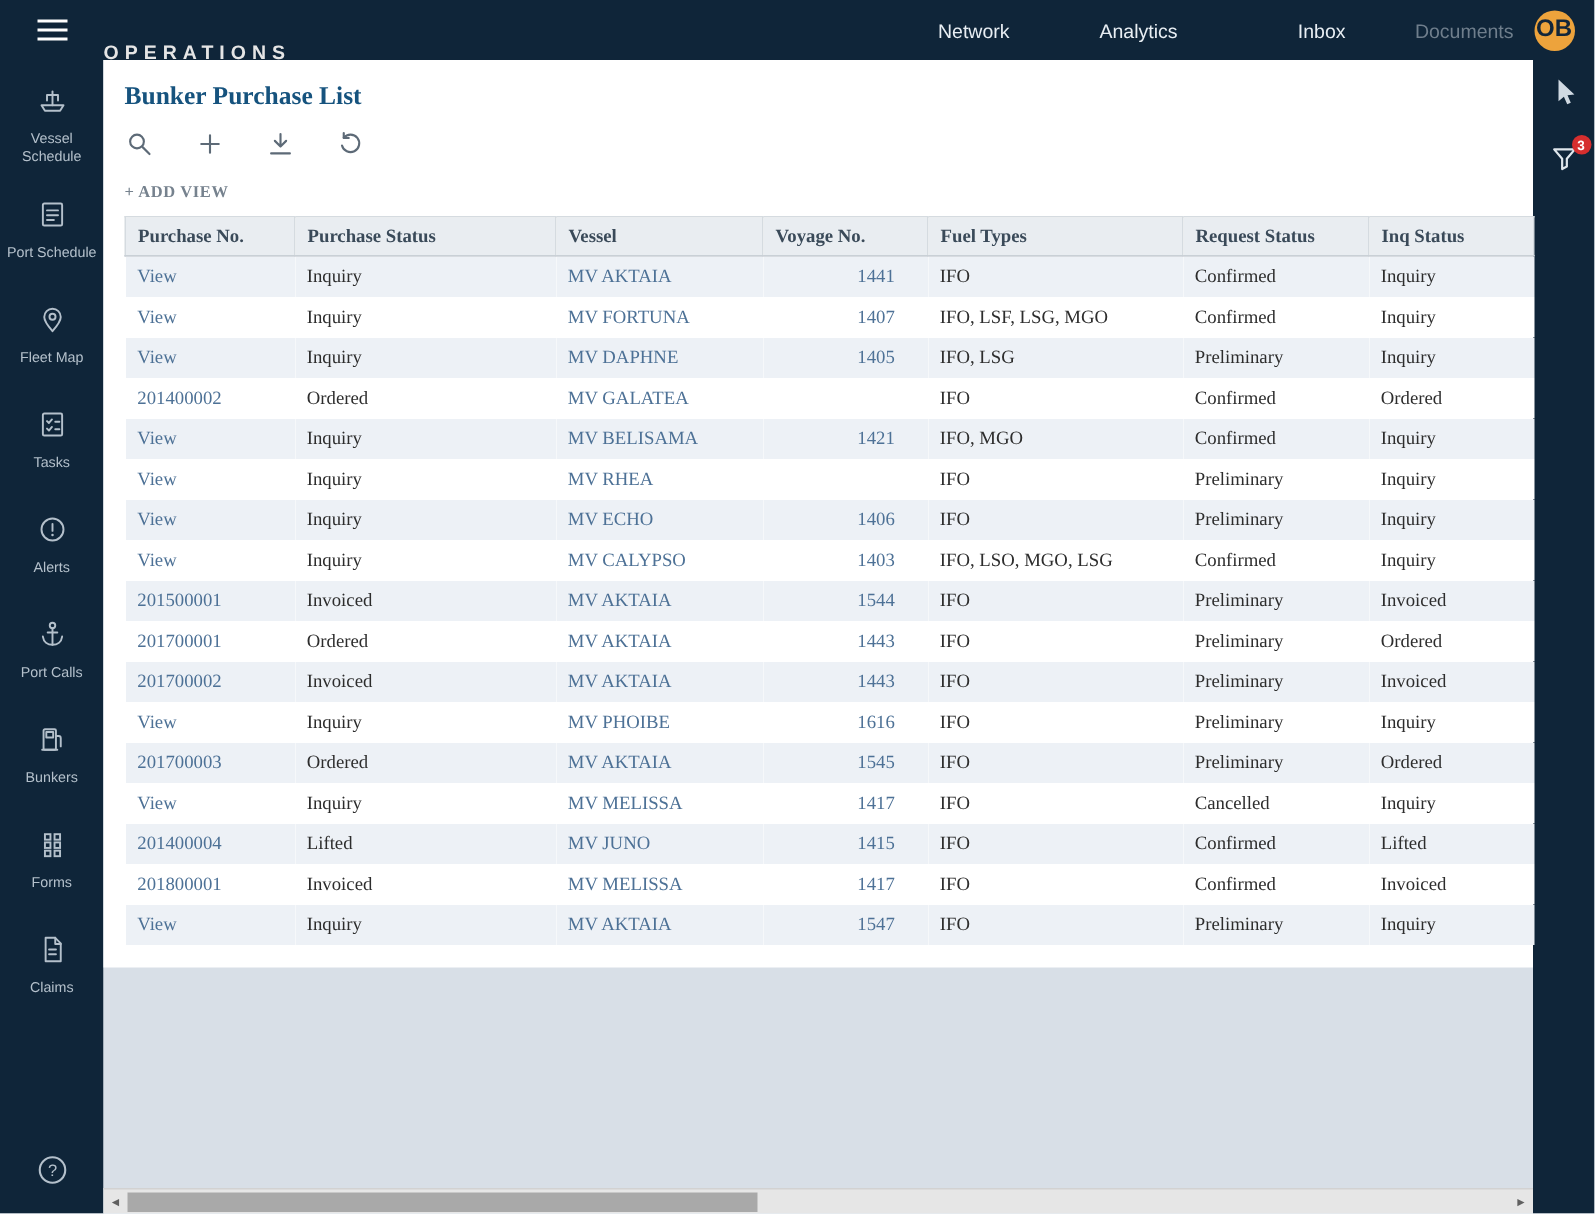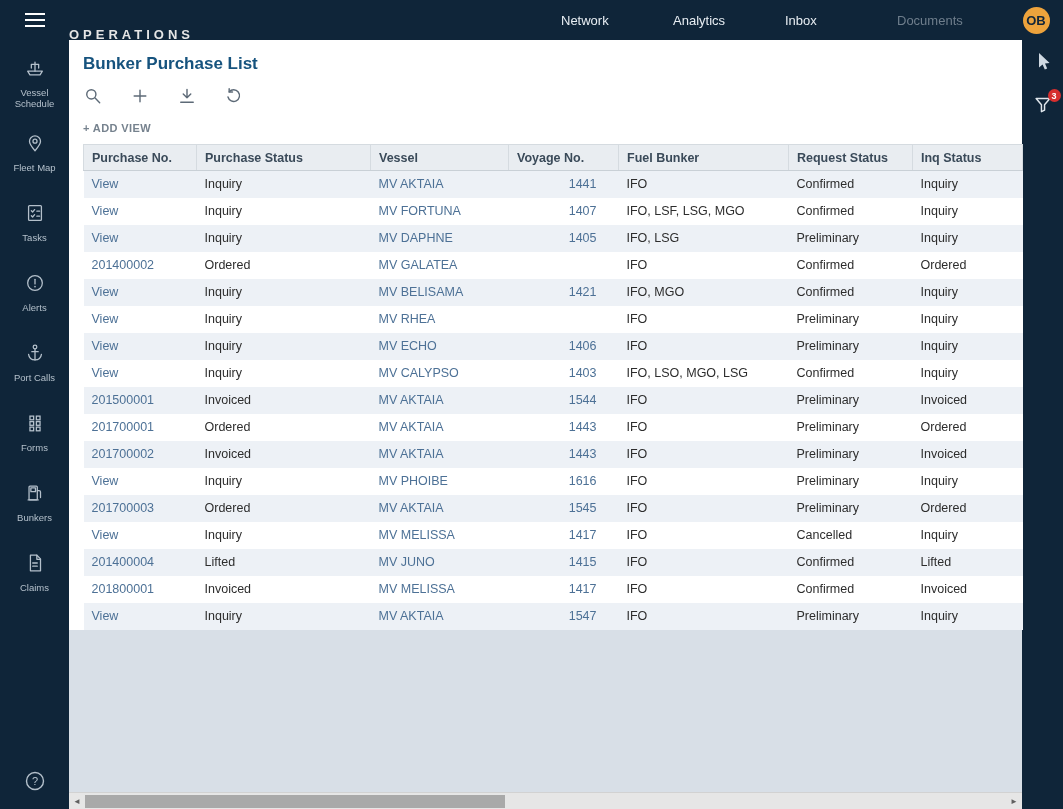--- a/index.html
+++ b/index.html
@@ -10,39 +10,39 @@
     background:#d8dfe7;
   }
   .app { width:1063px; height:809px; display:flex; flex-direction:column; }
 
   
   .topbar { height:40px; flex-shrink:0; background:#0f2539; display:flex; align-items:center; }
   .hamburger { width:69px; display:flex; flex-direction:column; align-items:center; gap:4px; cursor:pointer; }
   .hamburger span { display:block; width:20px; height:2px; background:#ffffff; }
   .app-title { color:#e5e5e5; font-size:13px; font-weight:bold; letter-spacing:4px;margin-top:28px; }
   .top-nav { margin-left:auto; display:flex; align-items:center; }
-  .nav-item { width:112px; text-align:left; color:#e8eef3; font-size:13px; cursor:pointer; }
+  .nav-item { width:112px; text-align:right; color:#e8eef3; font-size:13px; cursor:pointer; }
   .nav-item.disabled { color:#6f7e8c; }
   .avatar-wrap { width:54px; display:flex; justify-content:center; }
   .avatar { width:27px; height:27px; border-radius:50%; background:#eda33c; color:#12263a;
-    font-size:13px; font-weight:bold; display:flex; align-items:center; justify-content:center; cursor:pointer; }
+    font-size:16px; font-weight:bold; display:flex; align-items:center; justify-content:center; cursor:pointer; }
 
   
   .body { flex:1; display:flex; min-height:0; }
 
   
   .sidebar { width:69px; flex-shrink:0; background:#0f2539; display:flex; flex-direction:column; align-items:center; padding-top:8px; }
   .side-item { width:69px; height:70px; display:flex; flex-direction:column; align-items:center; justify-content:center; cursor:pointer; }
   .side-item svg { flex-shrink:0; }
   .side-label { margin-top:4px; font-size:9.5px; line-height:1.2; color:#b4c0cb; text-align:center; max-width:62px; }
   .side-help { margin-top:auto; margin-bottom:12px; cursor:pointer; }
 
   
   .main { flex:1; min-width:0; position:relative; background:#d8dfe7; display:flex; flex-direction:column; }
-  .content-panel { background:#ffffff; padding:12px 0 0 14px; }
+  .content-panel { background:#ffffff; padding:12px 0 15px 14px;font-family:Liberation Serif, serif; }
   .page-title { margin:2px 0 12px 0; font-size:17px; font-weight:bold; color:#16537e; }
   .toolbar { display:flex; align-items:center; gap:27px; margin:0 0 16px 0; }
   .tool-btn { cursor:pointer; display:flex; align-items:center; }
   .addview { font-size:11px; font-weight:bold; letter-spacing:.4px; color:#76828e; margin:0 0 10px 0; cursor:pointer; }
 
   
   table.grid { border-collapse:collapse; table-layout:fixed; width:939px; font-size:12.5px; }
   table.grid thead th {
     background:#e9edf1; color:#3a4a59; font-weight:bold; text-align:left;
     height:26px; padding:0 8px; border:1px solid #d5dbe0; border-bottom:1px solid #c9d0d6;
@@ -100,20 +100,29 @@
         <span>
           <svg width="22" height="22" viewBox="0 0 24 24" fill="none" stroke="#b4c0cb" stroke-width="1.4" stroke-linecap="round" stroke-linejoin="round">
             <path d="M4 15.5h16l-2.5 4h-11z"></path>
               <path d="M8 12V8h8v4"></path>
               <path d="M12 15.5V5.5"></path>
           </svg>
         </span>
         <span class="side-label">Vessel Schedule</span>
       </div>
 
+      <div class="side-item">
+        <span>
+          <svg width="22" height="22" viewBox="0 0 24 24" fill="none" stroke="#b4c0cb" stroke-width="1.4" stroke-linecap="round" stroke-linejoin="round">
+            <rect x="5" y="4" width="14" height="16" rx="1"></rect>
+              <path d="M8 9h8M8 12.5h8M8 16h5"></path>
+          </svg>
+        </span>
+        <span class="side-label">Port Schedule</span>
+      </div>
 
       <div class="side-item">
         <span>
           <svg width="22" height="22" viewBox="0 0 24 24" fill="none" stroke="#b4c0cb" stroke-width="1.4" stroke-linecap="round" stroke-linejoin="round">
             <path d="M12 20.5c-4.2-4.8-6-7.7-6-10.3a6 6 0 1 1 12 0c0 2.6-1.8 5.5-6 10.3z"></path>
               <circle cx="12" cy="10" r="2.2"></circle>
           </svg>
         </span>
         <span class="side-label">Fleet Map</span>
       </div>
@@ -145,46 +154,46 @@
       <div class="side-item">
         <span>
           <svg width="22" height="22" viewBox="0 0 24 24" fill="none" stroke="#b4c0cb" stroke-width="1.4" stroke-linecap="round" stroke-linejoin="round">
             <circle cx="12" cy="5.5" r="2"></circle>
               <path d="M12 7.5v12"></path>
               <path d="M8.5 10.5h7"></path>
               <path d="M5 13.5c.5 3.8 3.4 6 7 6s6.5-2.2 7-6"></path>
           </svg>
         </span>
         <span class="side-label">Port Calls</span>
+      </div>
+
+      <div class="side-item">
+        <span>
+          <svg width="22" height="22" viewBox="0 0 24 24" fill="none" stroke="#b4c0cb" stroke-width="1.4" stroke-linecap="round" stroke-linejoin="round">
+            <rect x="5.5" y="4.5" width="9" height="15" rx="1"></rect>
+              <rect x="7.5" y="6.5" width="5" height="4"></rect>
+            <path d="M14.5 9.5h2a1.5 1.5 0 0 1 1.5 1.5v6"></path>
+              <path d="M4.5 19.5h11"></path>
+          </svg>
+        </span>
+        <span class="side-label">Bunkers</span>
       </div>
 
       <div class="side-item">
         <span>
           <svg width="22" height="22" viewBox="0 0 24 24" fill="none" stroke="#b4c0cb" stroke-width="1.4">
             <rect x="6.5" y="4.5" width="4" height="4"></rect>
               <rect x="13.5" y="4.5" width="4" height="4"></rect>
             <rect x="6.5" y="10.5" width="4" height="4"></rect>
               <rect x="13.5" y="10.5" width="4" height="4"></rect>
             <rect x="6.5" y="16.5" width="4" height="4"></rect>
               <rect x="13.5" y="16.5" width="4" height="4"></rect>
           </svg>
         </span>
         <span class="side-label">Forms</span>
-      </div>
-
-      <div class="side-item">
-        <span>
-          <svg width="22" height="22" viewBox="0 0 24 24" fill="none" stroke="#b4c0cb" stroke-width="1.4" stroke-linecap="round" stroke-linejoin="round">
-            <rect x="5.5" y="4.5" width="9" height="15" rx="1"></rect>
-              <rect x="7.5" y="6.5" width="5" height="4"></rect>
-            <path d="M14.5 9.5h2a1.5 1.5 0 0 1 1.5 1.5v6"></path>
-              <path d="M4.5 19.5h11"></path>
-          </svg>
-        </span>
-        <span class="side-label">Bunkers</span>
       </div>
 
       <div class="side-item">
         <span>
           <svg width="22" height="22" viewBox="0 0 24 24" fill="none" stroke="#b4c0cb" stroke-width="1.4" stroke-linecap="round" stroke-linejoin="round">
             <path d="M7 3.5h7l4 4v13H7z"></path>
               <path d="M14 3.5V8h4"></path>
               <path d="M9.5 12h5M9.5 15.5h5"></path>
           </svg>
         </span>
@@ -240,21 +249,21 @@
               <col style="width:170px">
               <col style="width:124px">
               <col style="width:110px">
           </colgroup>
           <thead>
             <tr>
                 <th>Purchase No.</th>
                 <th>Purchase Status</th>
                 <th>Vessel</th>
                 <th>Voyage No.</th>
-                <th>Fuel Bunker</th>
+                <th>Fuel Types</th>
                 <th>Request Status</th>
                 <th>Inq Status</th>
               </tr>
           </thead>
           <tbody>
               <tr>
                 <td><a>View</a></td>
                 <td>Inquiry</td>
                 <td><a>MV AKTAIA</a></td>
                 <td class="num"><a>1441</a></td>

